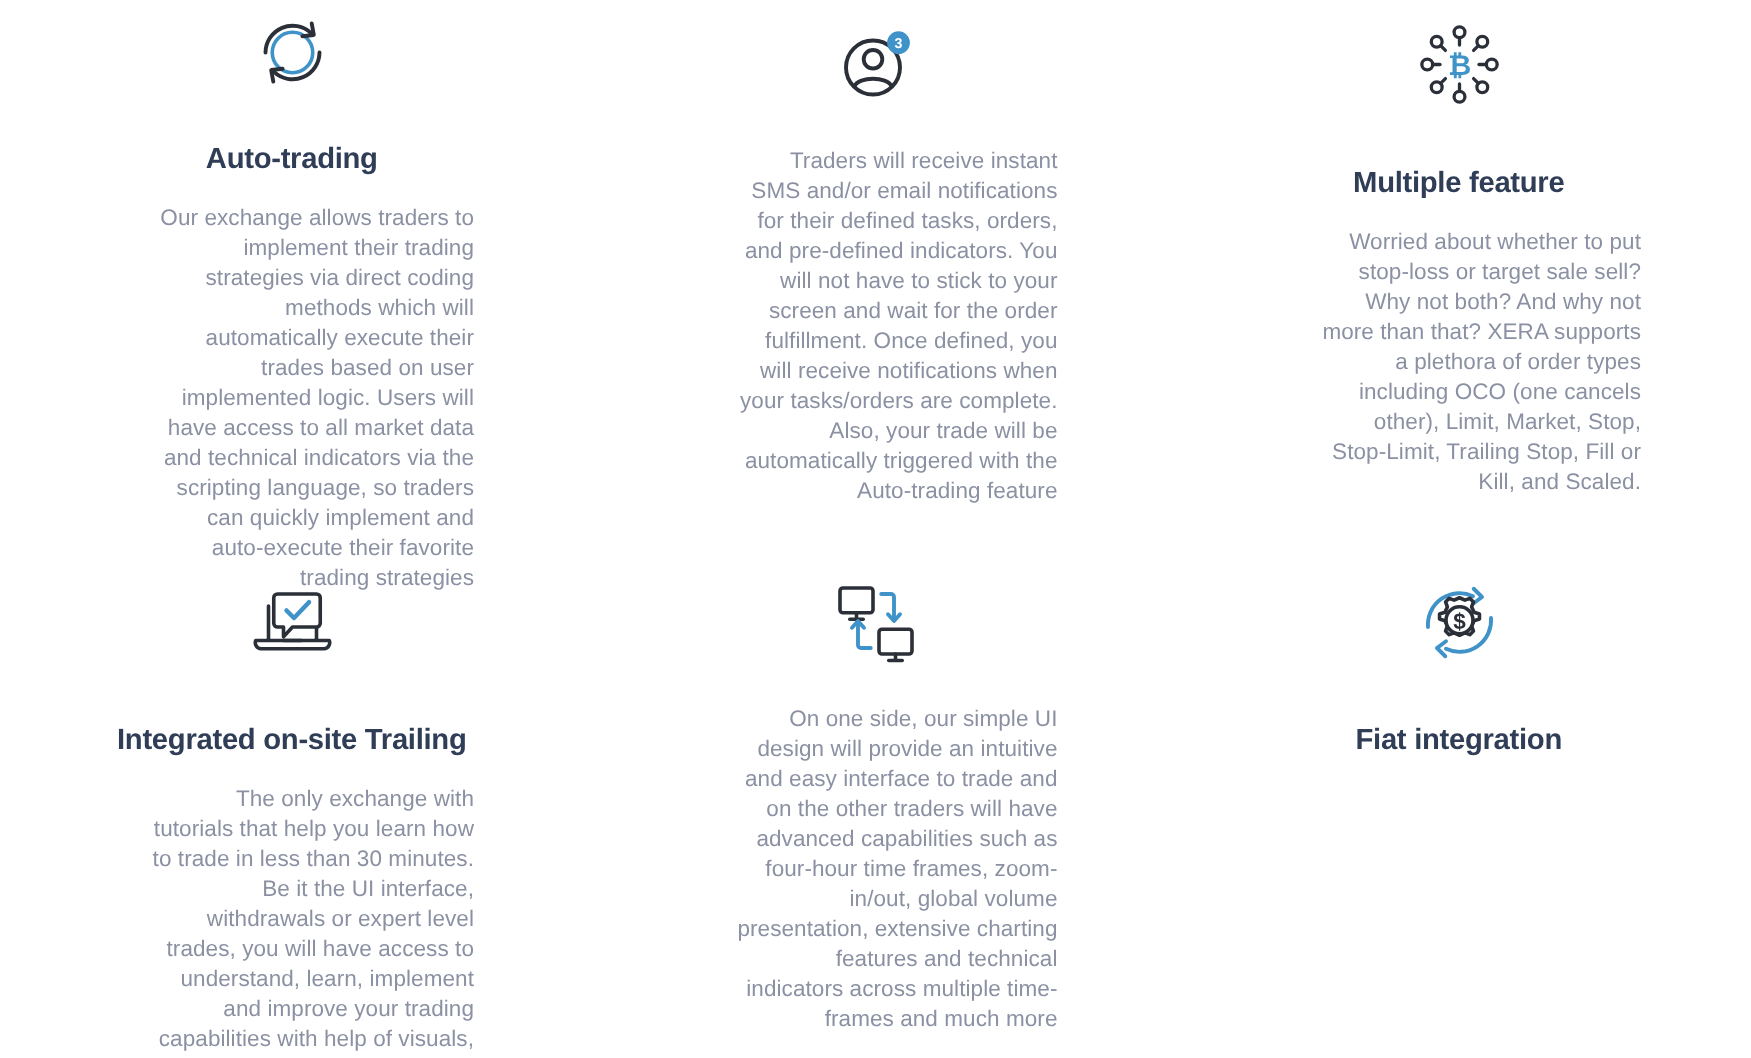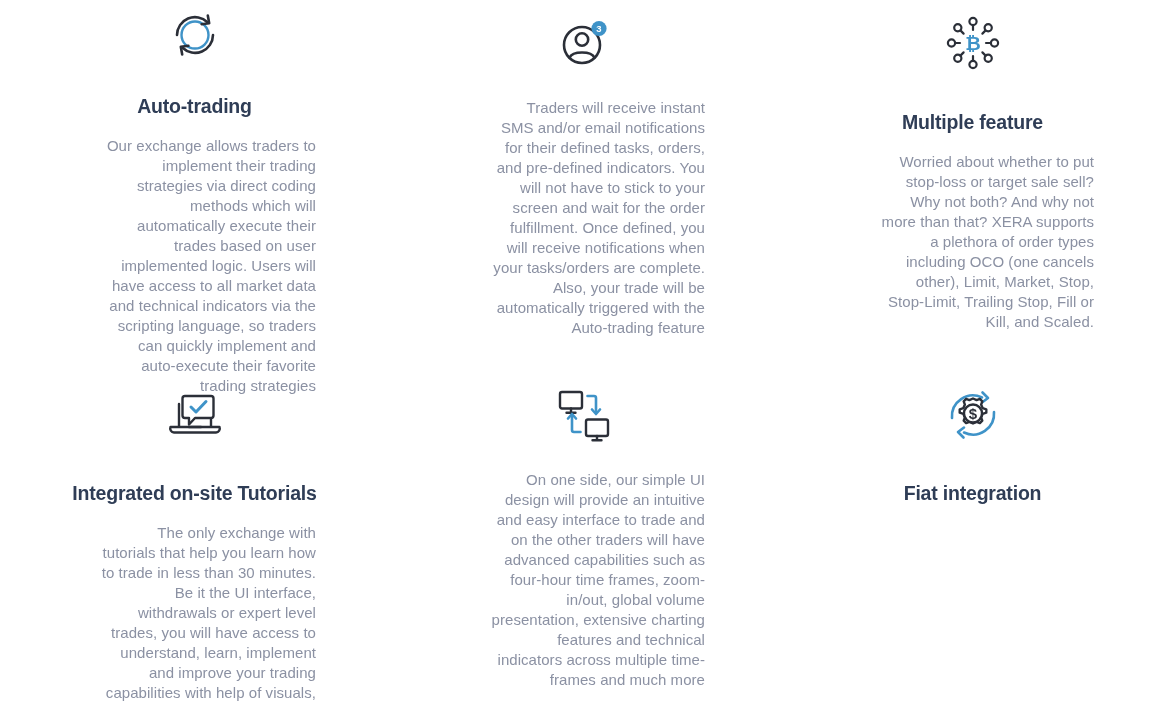--- a/index.html
+++ b/index.html
@@ -130,21 +130,21 @@
     <div class="feature-card row-2">
       <div class="icon-wrap">
         <svg width="58" height="58" viewBox="0 0 58 58" fill="none">
           <path d="M13 18 v22 M45 18 v22" stroke="#2b2f38" stroke-width="2.4" stroke-linecap="round"></path>
           <path d="M8 46.5 h42 a4 4 0 0 0 3.5 -5.5 h-49 a4 4 0 0 0 3.5 5.5 z" stroke="#2b2f38" stroke-width="2.4" stroke-linejoin="round" fill="none"></path>
           <path d="M23 41 h12" stroke="#2b2f38" stroke-width="2.4" stroke-linecap="round"></path>
           <path d="M19 10 h26 a2.5 2.5 0 0 1 2.5 2.5 v17 a2.5 2.5 0 0 1 -2.5 2.5 h-16 l-6 6.5 v-6.5 h-4 a2.5 2.5 0 0 1 -2.5 -2.5 v-17 a2.5 2.5 0 0 1 2.5 -2.5 z" stroke="#2b2f38" stroke-width="2.4" stroke-linejoin="round" fill="#ffffff"></path>
           <path d="M25 21 l5 5 l10 -10.5" stroke="#3f93c8" stroke-width="3" stroke-linecap="round" stroke-linejoin="round" fill="none"></path>
         </svg>
       </div>
-      <div class="feature-title">Integrated on-site Tutorials</div>
+      <div class="feature-title">Integrated on-site Trailing</div>
       <div class="feature-desc">The only exchange with tutorials that help you learn how to trade in less than 30 minutes. Be it the UI interface, withdrawals or expert level trades, you will have access to understand, learn, implement and improve your trading capabilities with help of visuals, voice and AI. Easily accessible on laptops, tablets, and mobile devices</div>
     </div>
 
     <div class="feature-card row-2">
       <div class="icon-wrap">
         <svg width="58" height="58" viewBox="0 0 58 58" fill="none">
           <rect x="5" y="6" width="22" height="16.5" rx="2" stroke="#2b2f38" stroke-width="2.4" fill="#ffffff"></rect>
           <path d="M16 22.5 v4 M11.5 26.8 h9" stroke="#2b2f38" stroke-width="2.4" stroke-linecap="round"></path>
           <rect x="31" y="33.5" width="22" height="16.5" rx="2" stroke="#2b2f38" stroke-width="2.4" fill="#ffffff"></rect>
           <path d="M42 50 v4 M37.5 54.3 h9" stroke="#2b2f38" stroke-width="2.4" stroke-linecap="round"></path>

